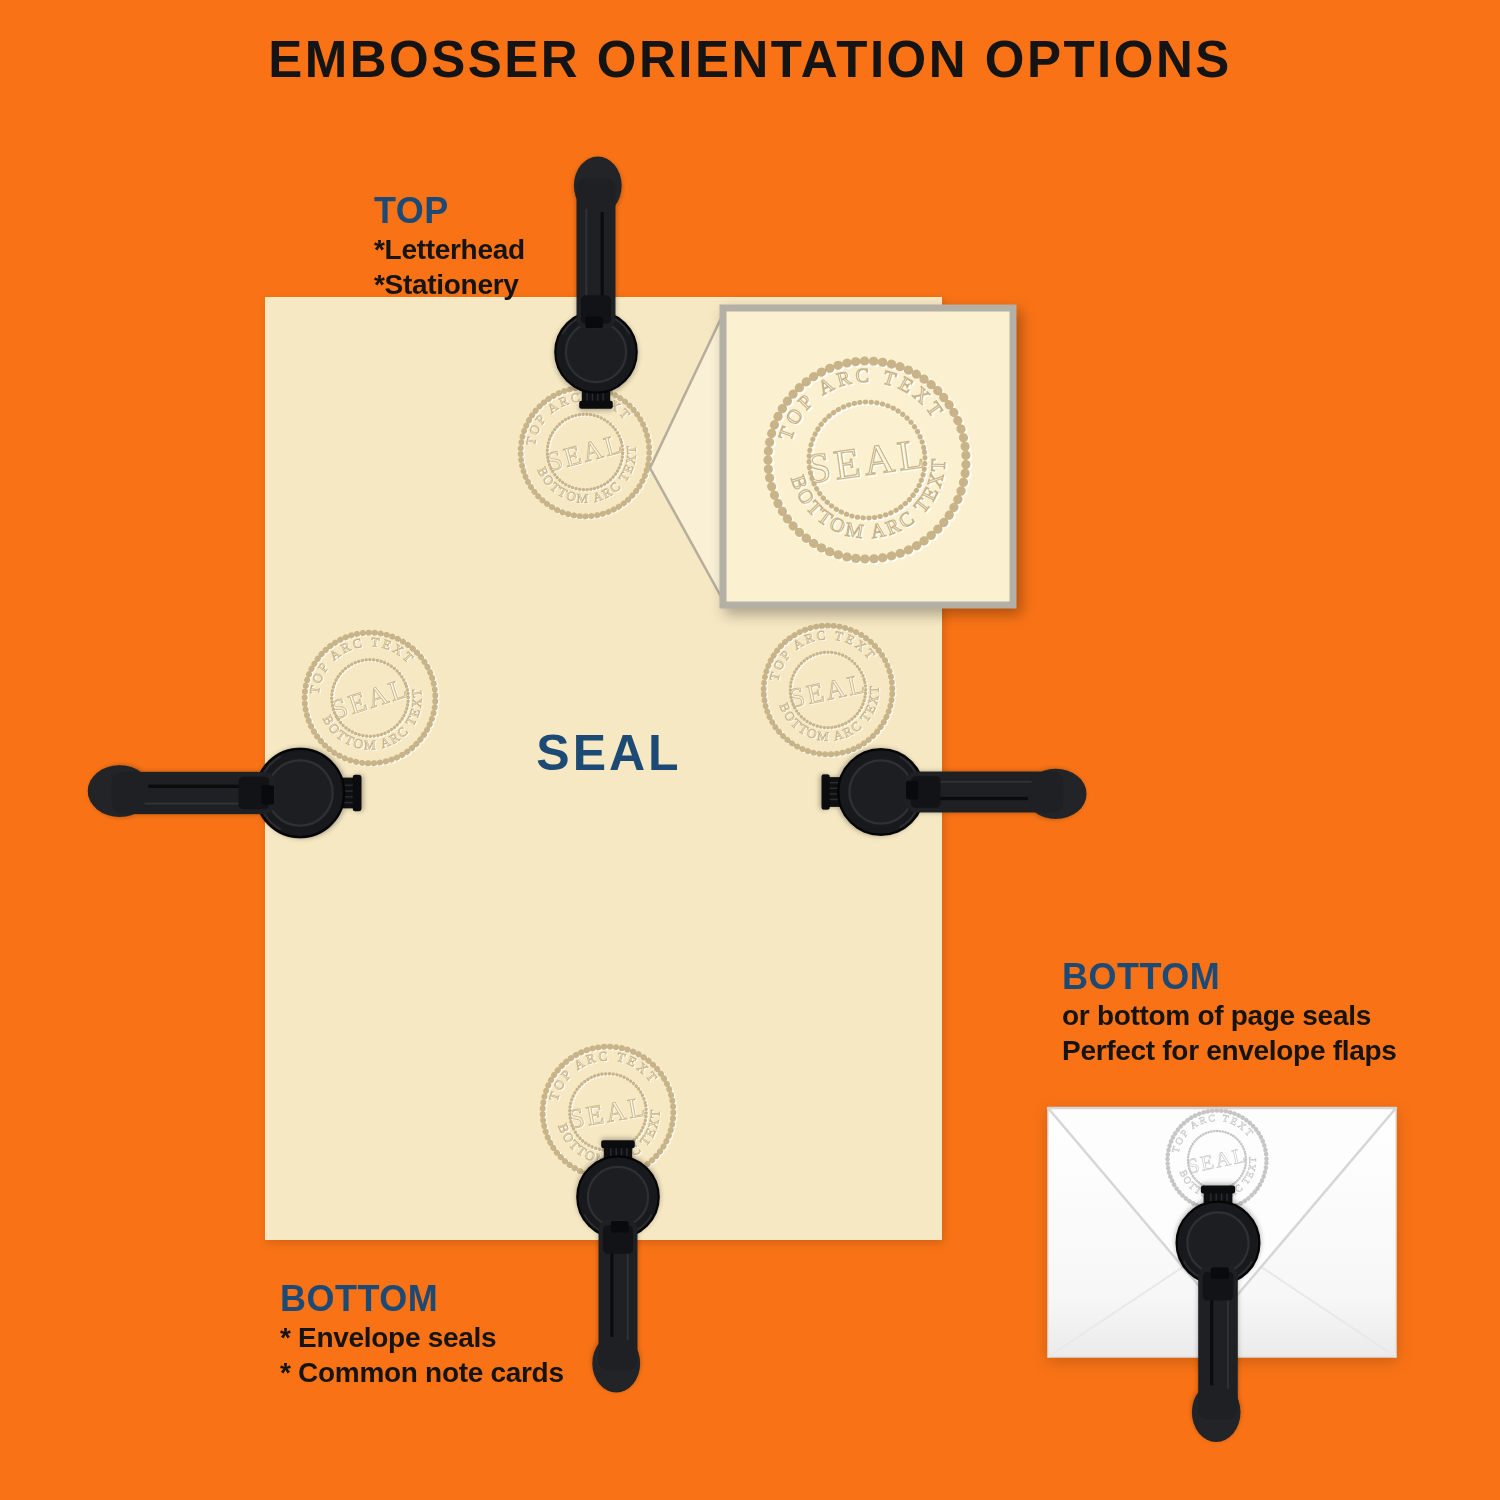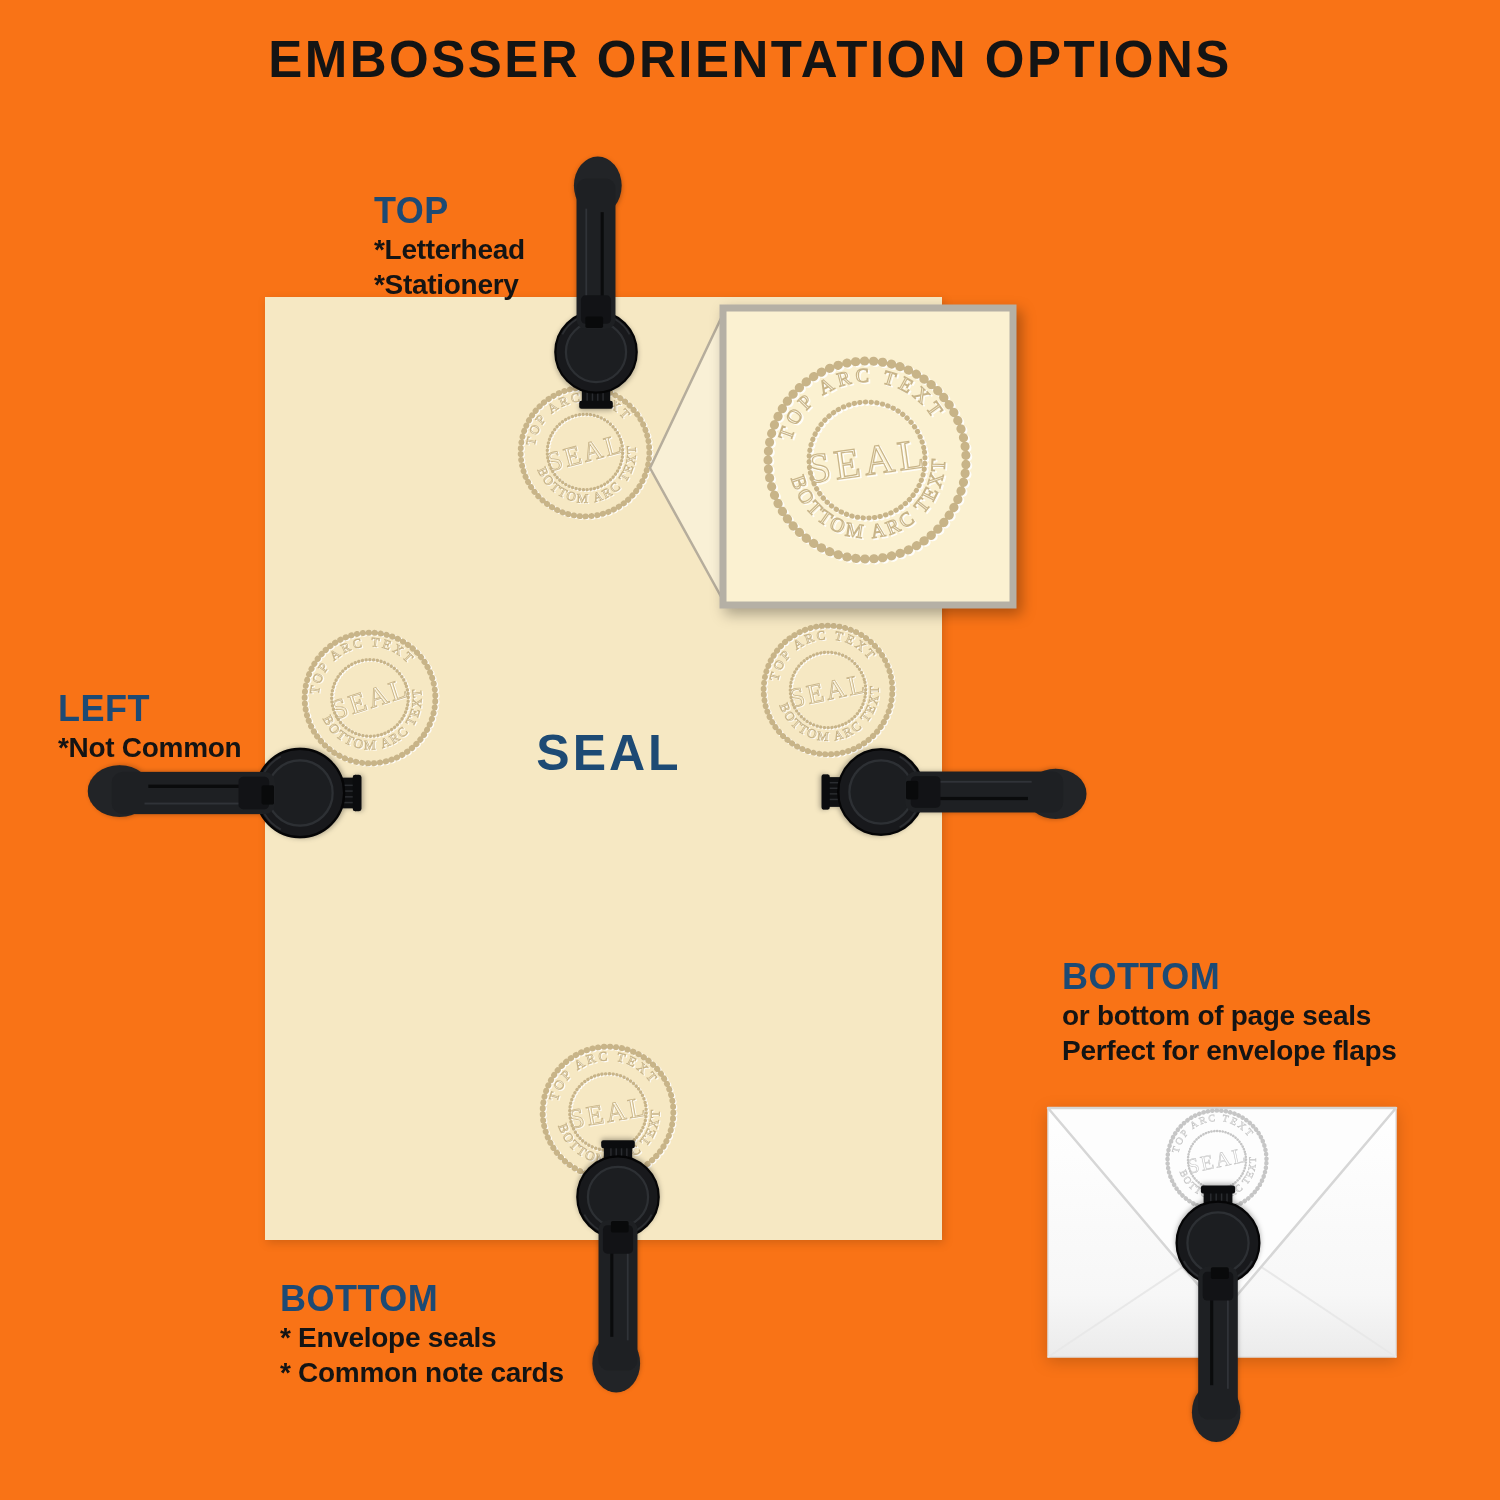--- a/index.html
+++ b/index.html
@@ -123,24 +123,20 @@
   <div class="center-label">
     <div>SEAL</div>
   </div>
 
   <div class="lbl" style="left:358px;top:190px;margin-left:16px;">
     <div class="lbl-h">TOP</div>
     <div class="note">*Letterhead</div>
     <div class="note">*Stationery</div>
   </div>
 
-  <div class="lbl" style="left:58px;top:688px;">
-    <div class="lbl-h">LEFT</div>
-    <div class="note">*Not Common</div>
-  </div>
 
 
   <div class="lbl" style="left:280px;top:1278px;">
     <div class="lbl-h">BOTTOM</div>
     <div class="note">* Envelope seals</div>
     <div class="note">* Common note cards</div>
   </div>
 
   <div class="lbl" style="left:1062px;top:956px;">
     <div class="lbl-h">BOTTOM</div>

